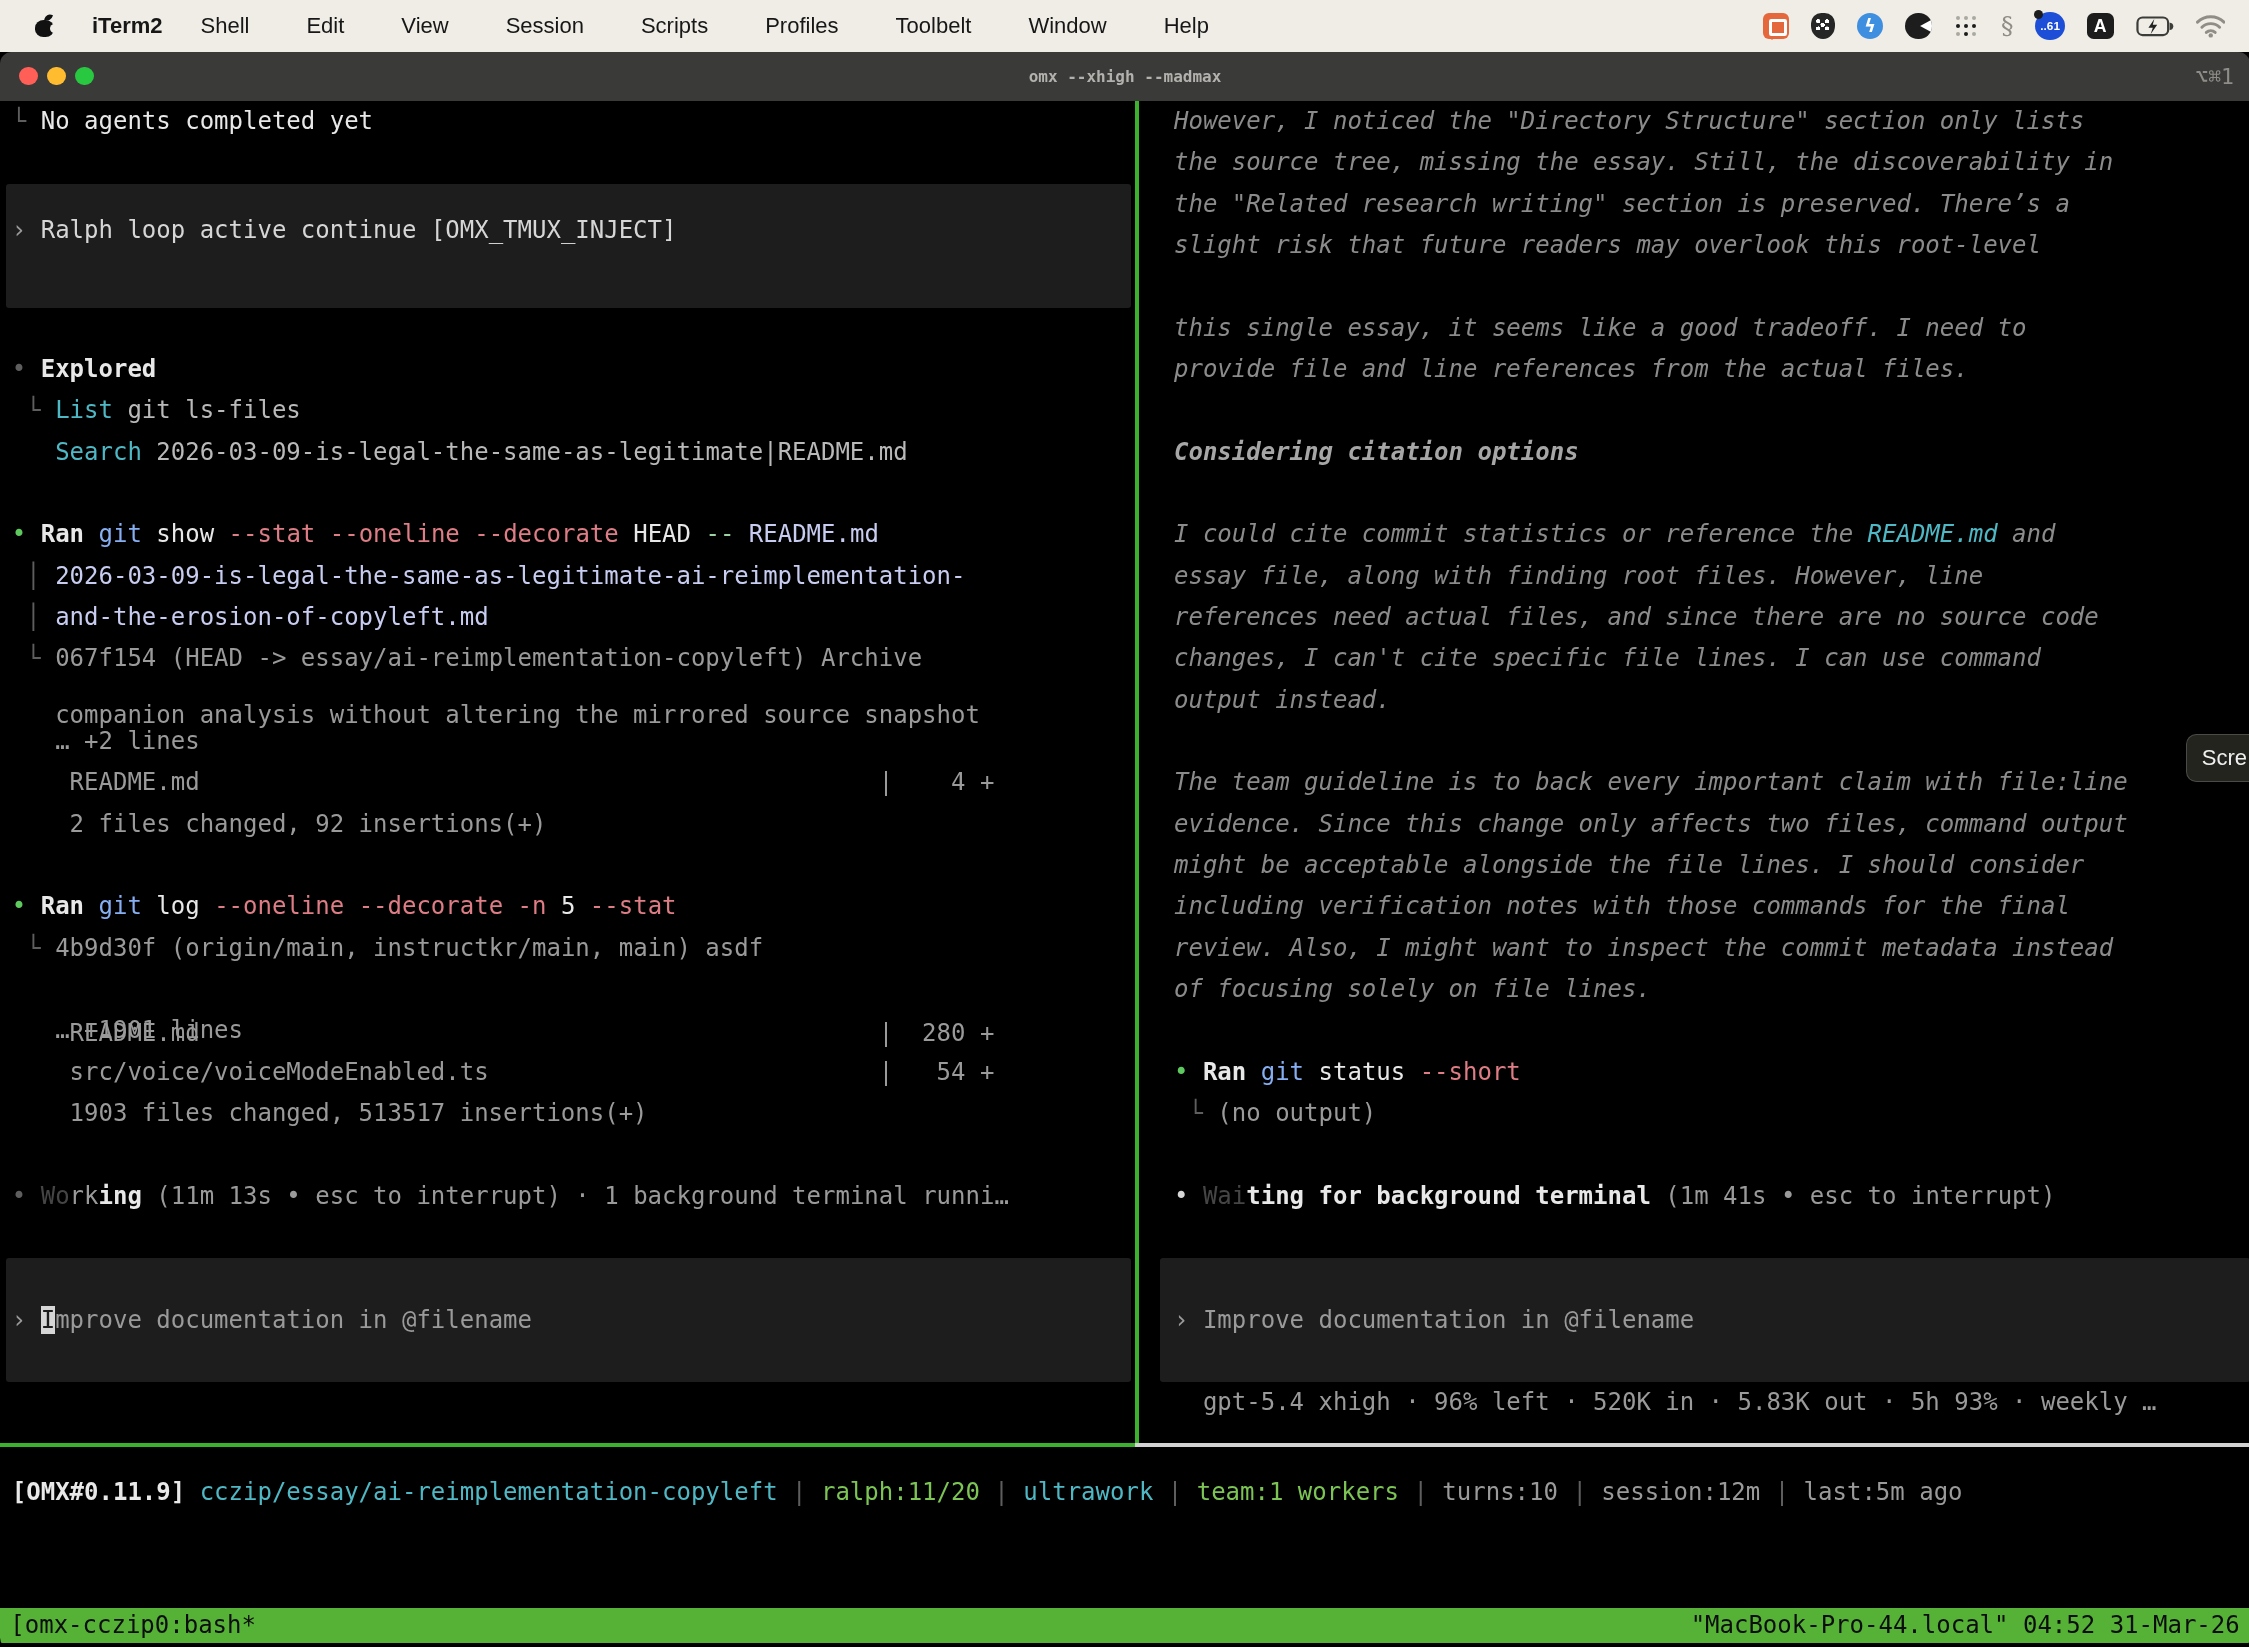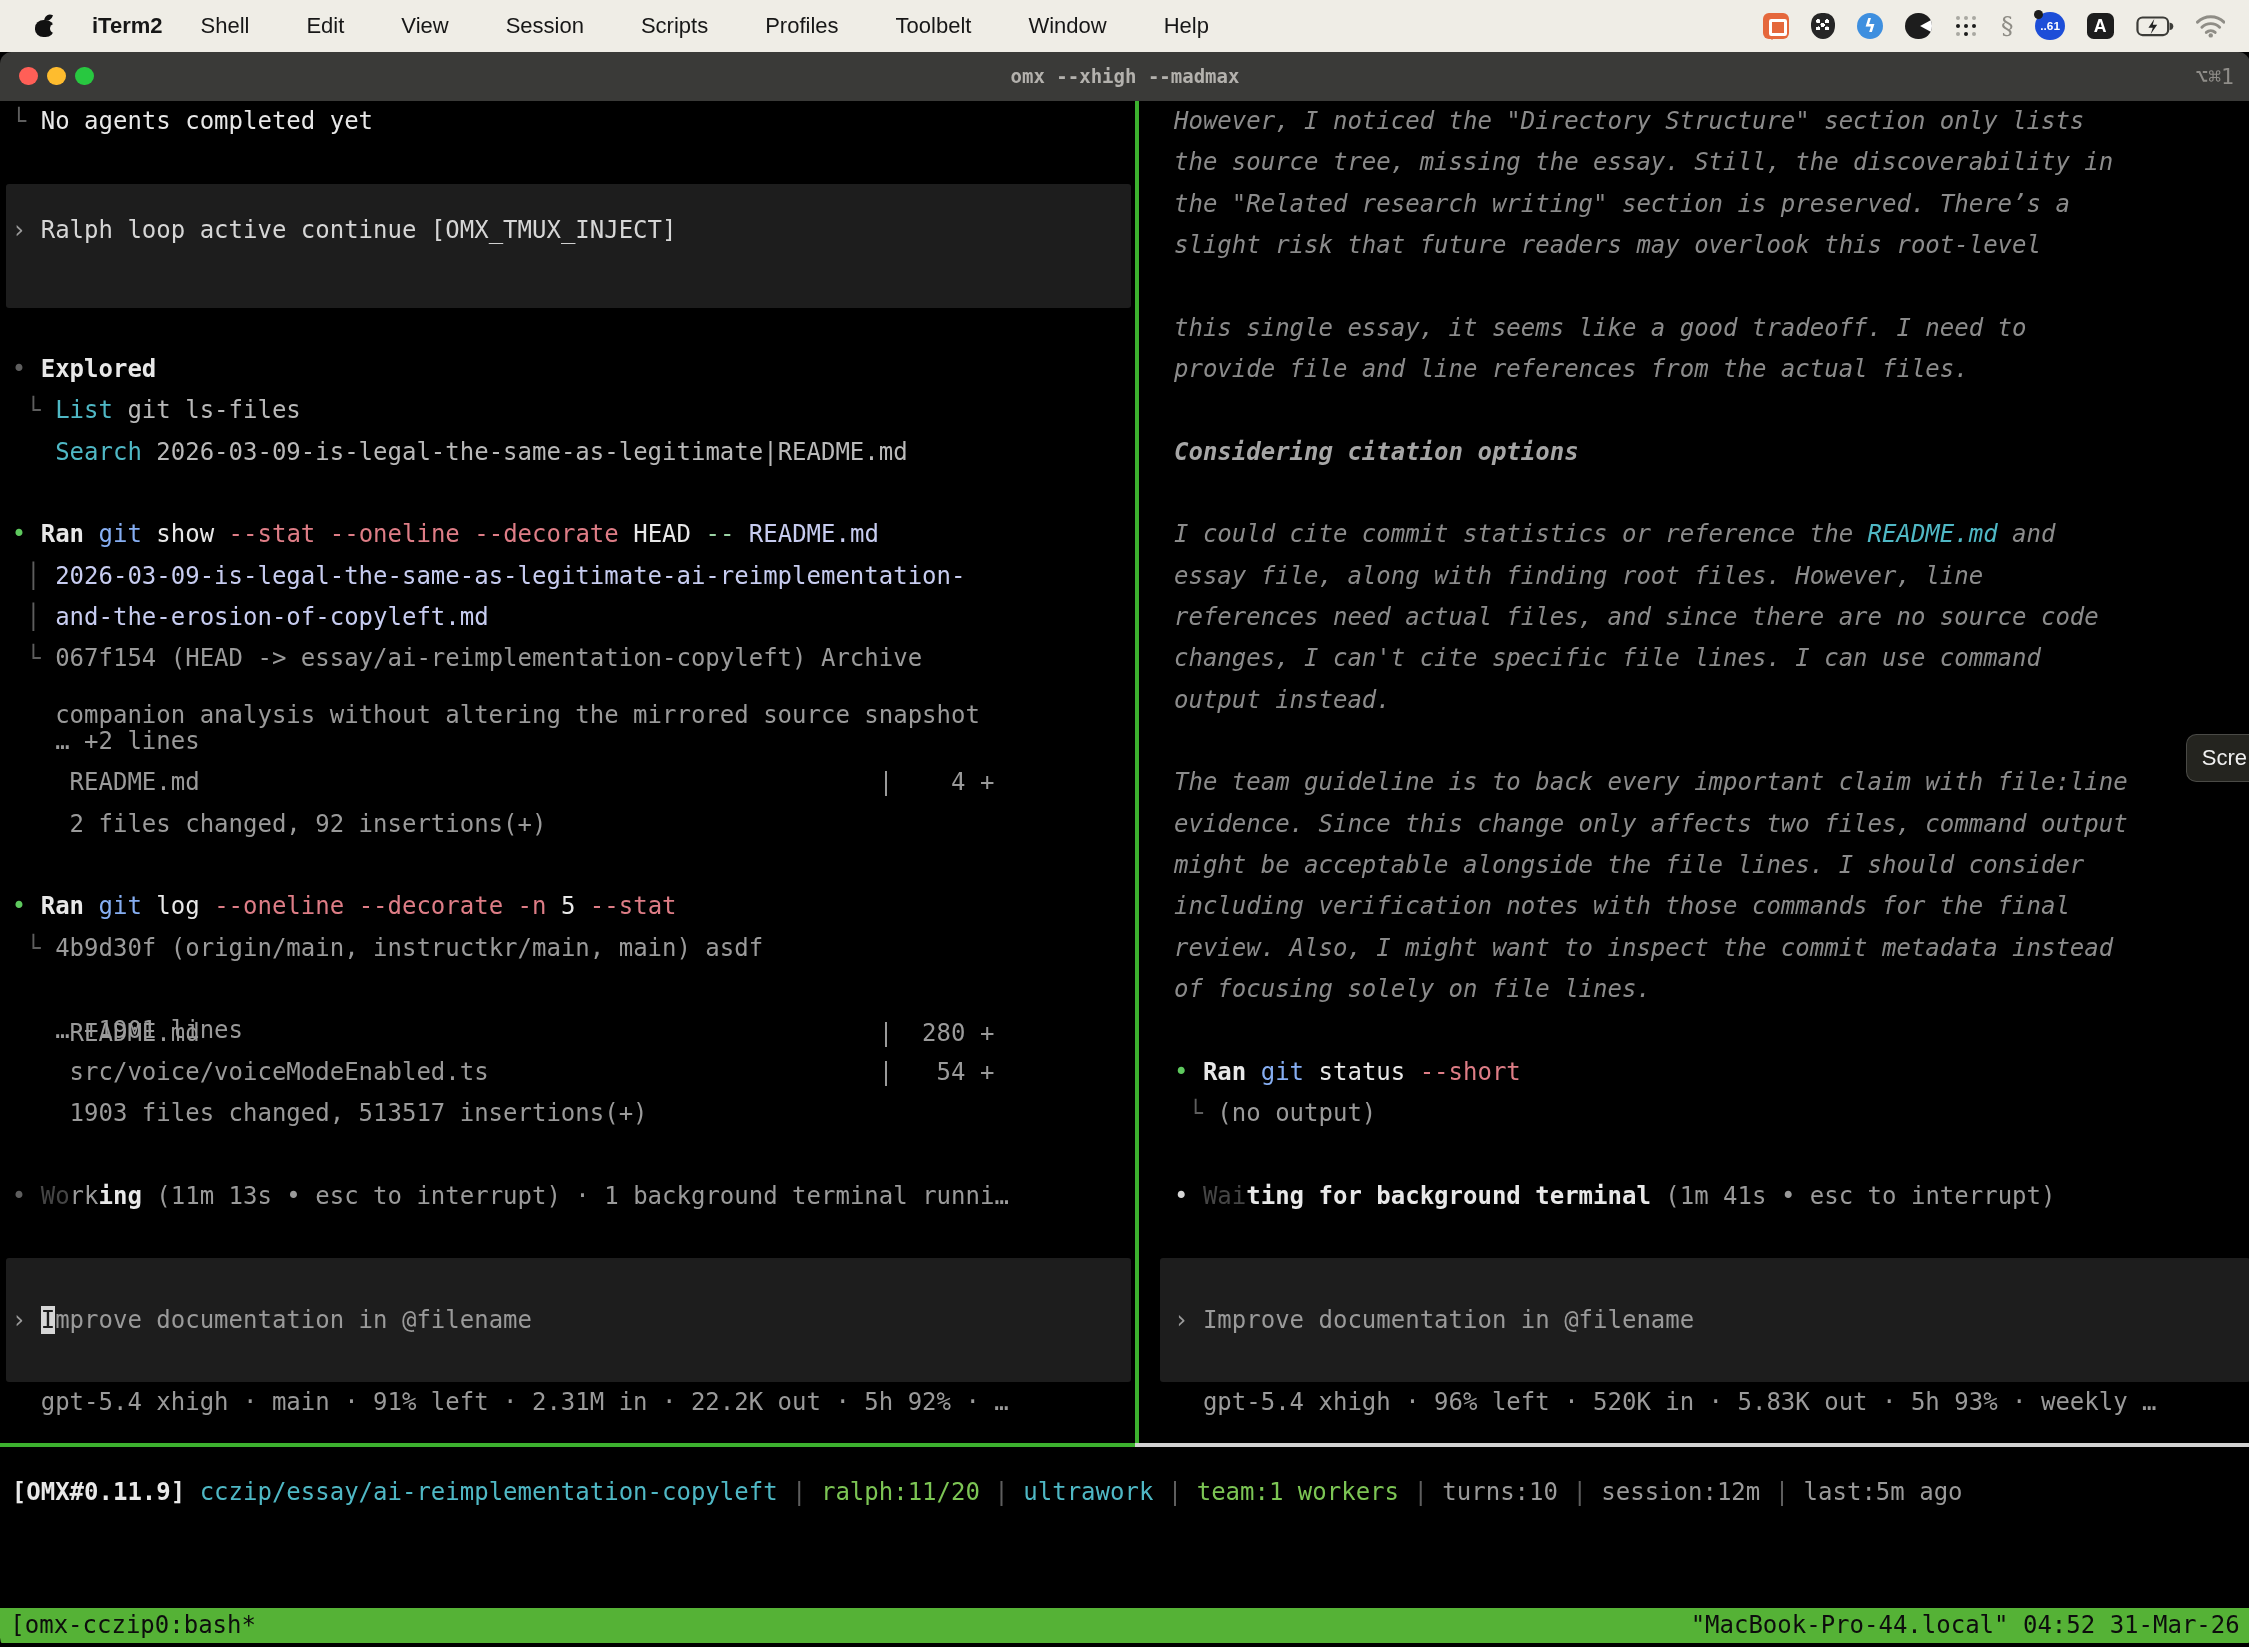--- a/index.html
+++ b/index.html
@@ -59,21 +59,21 @@
   #window{position:absolute;left:0;top:52px;width:2250px;height:1596px;background:#000;
           border-radius:11.8px 11.8px 10.3px 10.3px;overflow:hidden;
           font-family:"DejaVu Sans Mono","Liberation Mono",monospace;}
   #titlebar{position:absolute;left:0;top:0;width:100%;height:49px;background:var(--title_bg);
             border-bottom:1.5px solid #161616;}
   .tl{position:absolute;top:14.8px;width:18.5px;height:18.5px;border-radius:50%;}
   .tl.red{left:19px;background:#ff5f57;}
   .tl.yel{left:47px;background:#febc2e;}
   .tl.grn{left:75px;background:#28c840;}
   #wintitle{position:absolute;left:0;right:0;top:0;height:49px;line-height:49px;text-align:center;
-            color:var(--title_fg);font-size:19px;font-weight:bold;}
+            color:var(--title_fg);font-size:16px;font-weight:bold;}
   #winshort{position:absolute;right:16px;top:0;height:49px;line-height:49px;color:#8f8d89;font-size:21.4px;}
 
   
   #term{position:absolute;left:0;top:49px;width:2250px;height:1342px;background:var(--bg);}
   .pane{position:absolute;top:0;height:100%;}
   #pane-left{left:0;width:1135px;}
   #pane-right{left:1139px;width:1111px;}
   #vdivider{position:absolute;left:1135px;top:0;width:3.7px;height:100%;background:var(--divgreen);}
   .trow{position:absolute;left:0;right:0;height:41px;line-height:41px;padding-left:11.8px;
         white-space:pre;font-size:24px;color:var(--gray);}
@@ -185,21 +185,20 @@
           <div class="trow" style="top: 661px;"><span class="s-g">    README.md                                               |    4 +</span></div>
           <div class="trow" style="top: 703px;"><span class="s-g">    2 files changed, 92 insertions(+)</span></div>
           <div class="trow" style="top: 785px;"><span class="s-gn">• </span><span class="s-wb">Ran</span><span class="s-w"> </span><span class="s-bl">git</span><span class="s-w"> log </span><span class="s-p">--oneline</span><span class="s-w"> </span><span class="s-p">--decorate</span><span class="s-w"> </span><span class="s-p">-n</span><span class="s-w"> 5 </span><span class="s-p">--stat</span></div>
           <div class="trow" style="top: 827px;"><span class="s-d"> └ </span><span class="s-g">4b9d30f (origin/main, instructkr/main, main) asdf</span></div>
           <div class="trow" style="top: 868px; margin-top: 44px;"><span class="s-g">    README.md                                               |  280 +</span></div>
           <div class="trow" style="top: 909px;"><span class="s-g">   … +1901 lines</span></div>
           <div class="trow" style="top: 951px;"><span class="s-g">    src/voice/voiceModeEnabled.ts                           |   54 +</span></div>
           <div class="trow" style="top: 992px;"><span class="s-g">    1903 files changed, 513517 insertions(+)</span></div>
           <div class="trow" style="top: 1075px;"><span class="s-d">• </span><span class="s-d2">Wo</span><span class="s-g">rk</span><span class="s-wb">ing</span><span class="s-g"> (11m 13s • esc to interrupt) · 1 background terminal runni…</span></div>
           <div class="trow" style="top: 1199px;"><span class="s-g">› </span><span class="s-cur">I</span><span class="s-g">mprove documentation in @filename</span></div>
-          <div class="trow" style="top: 1281px;"><span class="s-g">  gpt-5.4 xhigh · main · 91% left · 2.31M in · 22.2K out · 5h 92% · …</span></div>
         </div>
       <div id="vdivider"></div>
       <div id="pane-right" class="pane">
           <div class="tbox" style="top: 1157px; height: 124px;"></div>
           <div class="trow" style="top: 0px;"><span class="s-i">However, I noticed the "Directory Structure" section only lists</span></div>
           <div class="trow" style="top: 41px;"><span class="s-i">the source tree, missing the essay. Still, the discoverability in</span></div>
           <div class="trow" style="top: 83px;"><span class="s-i">the "Related research writing" section is preserved. There’s a</span></div>
           <div class="trow" style="top: 124px;"><span class="s-i">slight risk that future readers may overlook this root-level</span></div>
           <div class="trow" style="top: 207px;"><span class="s-i">this single essay, it seems like a good tradeoff. I need to</span></div>
           <div class="trow" style="top: 248px;"><span class="s-i">provide file and line references from the actual files.</span></div>

